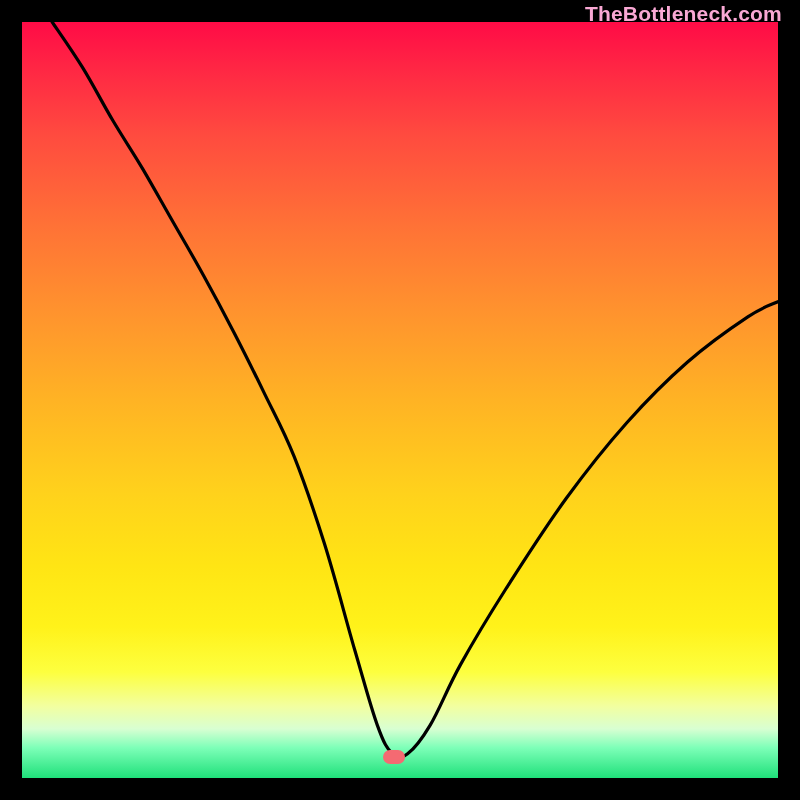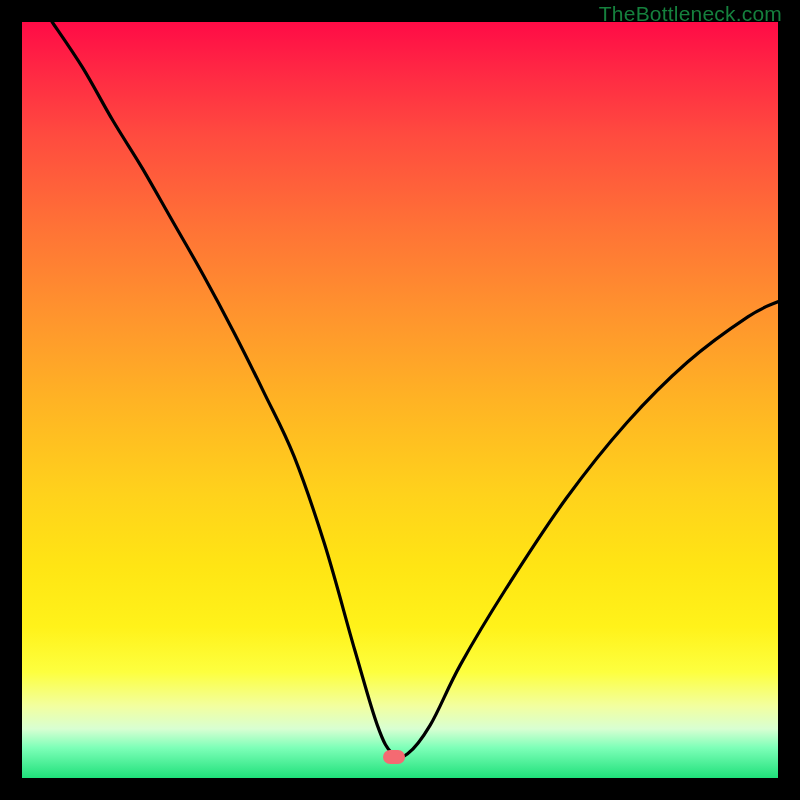--- a/index.html
+++ b/index.html
@@ -14,23 +14,23 @@
   .frame {
     position: relative;
     width: 800px;
     height: 800px;
     background: #000;
   }
   .watermark {
     position: absolute;
     top: 2px;
     right: 18px;
-    color: #15803d;
+    color: #f9a8d4;
     font-size: 21px;
-    font-weight: 400;
+    font-weight: 700;
     letter-spacing: 0.2px;
     z-index: 5;
   }
   .plot {
     position: absolute;
     left: 22px;
     top: 22px;
     width: 756px;
     height: 756px;
     overflow: hidden;

